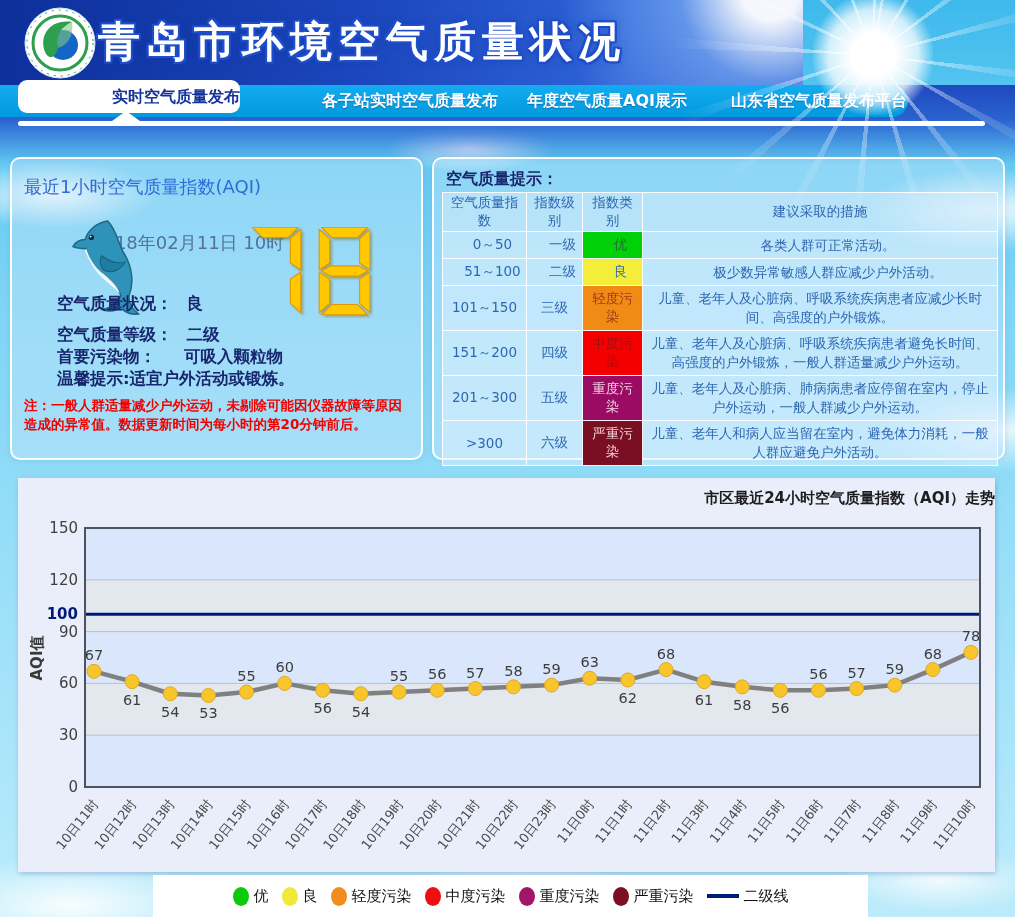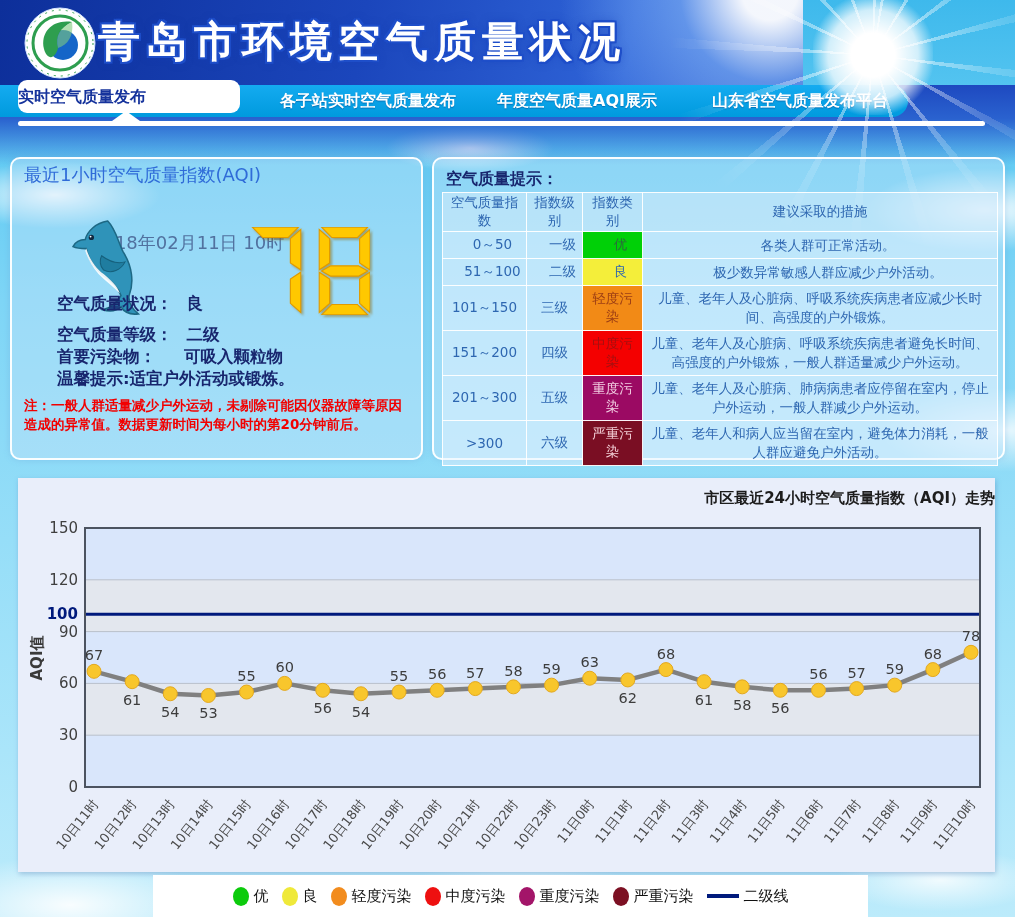--- a/index.html
+++ b/index.html
@@ -21,42 +21,42 @@
       linear-gradient(100deg,#0d2f9a 0%,#1b46bc 45%,#2f64d8 78%,#2a58cc 100%);}
   #logo{position:absolute;left:24px;top:7px;width:72px;height:72px;}
   #page-title{position:absolute;left:98px;top:14px;font-size:42px;font-weight:bold;color:#ffffff;letter-spacing:6px;white-space:nowrap;
     text-shadow:2px 0 0 #1e4ec9,-2px 0 0 #1e4ec9,0 2px 0 #1e4ec9,0 -2px 0 #1e4ec9,2px 2px 0 #1e4ec9,-2px -2px 0 #1e4ec9,2px -2px 0 #1e4ec9,-2px 2px 0 #1e4ec9,0 0 8px rgba(20,60,180,.7);}
   
   #blue-fade{position:absolute;left:0;top:85px;width:1015px;height:80px;z-index:1;
     background:linear-gradient(180deg,#1e49c0 0%,#2a62cf 42%,rgba(90,190,245,0) 100%);}
   
   #navbar{position:absolute;left:0;top:85px;width:908px;height:32px;z-index:2;
     background:linear-gradient(#14abf0,#009ade);border-radius:0 16px 16px 0;}
-  .tab{position:absolute;z-index:3;text-align:left;font-weight:bold;font-size:16px;cursor:pointer;white-space:nowrap;}
+  .tab{position:absolute;z-index:3;text-align:right;font-weight:bold;font-size:16px;cursor:pointer;white-space:nowrap;}
   .tab.inactive{top:85px;height:32px;line-height:32px;color:#ffffff;text-shadow:0 1px 1px rgba(0,60,130,.45);}
   #tab-active{left:18px;top:80px;width:222px;height:33px;line-height:33px;background:#ffffff;border-radius:9px;color:#16339c;}
-  #tab2{left:280px;width:235px;}
+  #tab2{left:263px;width:235px;}
   #tab3{left:497px;width:190px;}
   #tab4{left:712px;width:195px;}
   #underline{position:absolute;left:18px;top:121px;width:967px;height:5px;background:#ffffff;border-radius:3px;z-index:3;}
   #tab-pointer{position:absolute;left:112px;top:111px;width:0;height:0;z-index:3;
     border-left:14px solid transparent;border-right:14px solid transparent;border-bottom:10px solid #ffffff;}
   
   #sun{position:absolute;left:663px;top:-155px;width:420px;height:420px;z-index:4;pointer-events:none;
     background:repeating-conic-gradient(from 8deg at 50% 50%, rgba(255,255,255,.55) 0deg 3deg, rgba(255,255,255,0) 3deg 22deg);
     -webkit-mask:radial-gradient(circle, rgba(0,0,0,.95) 0 40px, rgba(0,0,0,.35) 120px, transparent 205px);
     mask:radial-gradient(circle, rgba(0,0,0,.95) 0 40px, rgba(0,0,0,.35) 120px, transparent 205px);}
   #sun-core{position:absolute;left:813px;top:-5px;width:120px;height:120px;z-index:4;pointer-events:none;
     background:radial-gradient(circle, #ffffff 0 22px, rgba(255,255,255,.75) 45px, transparent 62px);}
   
   .panel{position:absolute;background:rgba(198,228,250,.42);border:2px solid rgba(255,255,255,.95);border-radius:10px;
     box-shadow:0 0 6px rgba(110,160,215,.35);z-index:10;box-sizing:border-box;}
   #left-panel{left:10px;top:157px;width:413px;height:303px;}
   #right-panel{left:432px;top:157px;width:573px;height:303px;}
-  .lp-title{position:absolute;left:12px;top:4px;font-size:18px;color:#2f6bd8;white-space:nowrap;}
+  .lp-title{position:absolute;left:12px;top:16px;font-size:18px;color:#2f6bd8;white-space:nowrap;}
   .lp-date{position:absolute;left:80px;top:40px;font-size:18px;color:#51719f;white-space:nowrap;margin-top:32px;}
   #dolphin{position:absolute;left:52px;top:58px;width:118px;height:102px;}
   #aqi-svg{position:absolute;left:238px;top:68px;width:120px;height:88px;filter:drop-shadow(2px 2px 1px rgba(140,100,0,.45));}
   .stat-line{position:absolute;left:45px;font-size:16.5px;font-weight:bold;color:#18266e;white-space:nowrap;}
   .stat-line .val{margin-left:14px;}
   .stat-line .val-wide{margin-left:28px;}
   #note{position:absolute;left:12px;top:237px;width:388px;font-size:13.5px;line-height:19px;font-weight:600;color:#f20000;}
   .rp-title{position:absolute;left:12px;top:10px;font-size:16px;font-weight:bold;color:#18266e;}
   #advice-table{position:absolute;left:8px;top:33px;width:556px;border-collapse:collapse;font-size:13.5px;
     border:1px solid rgba(255,255,255,.95);}

